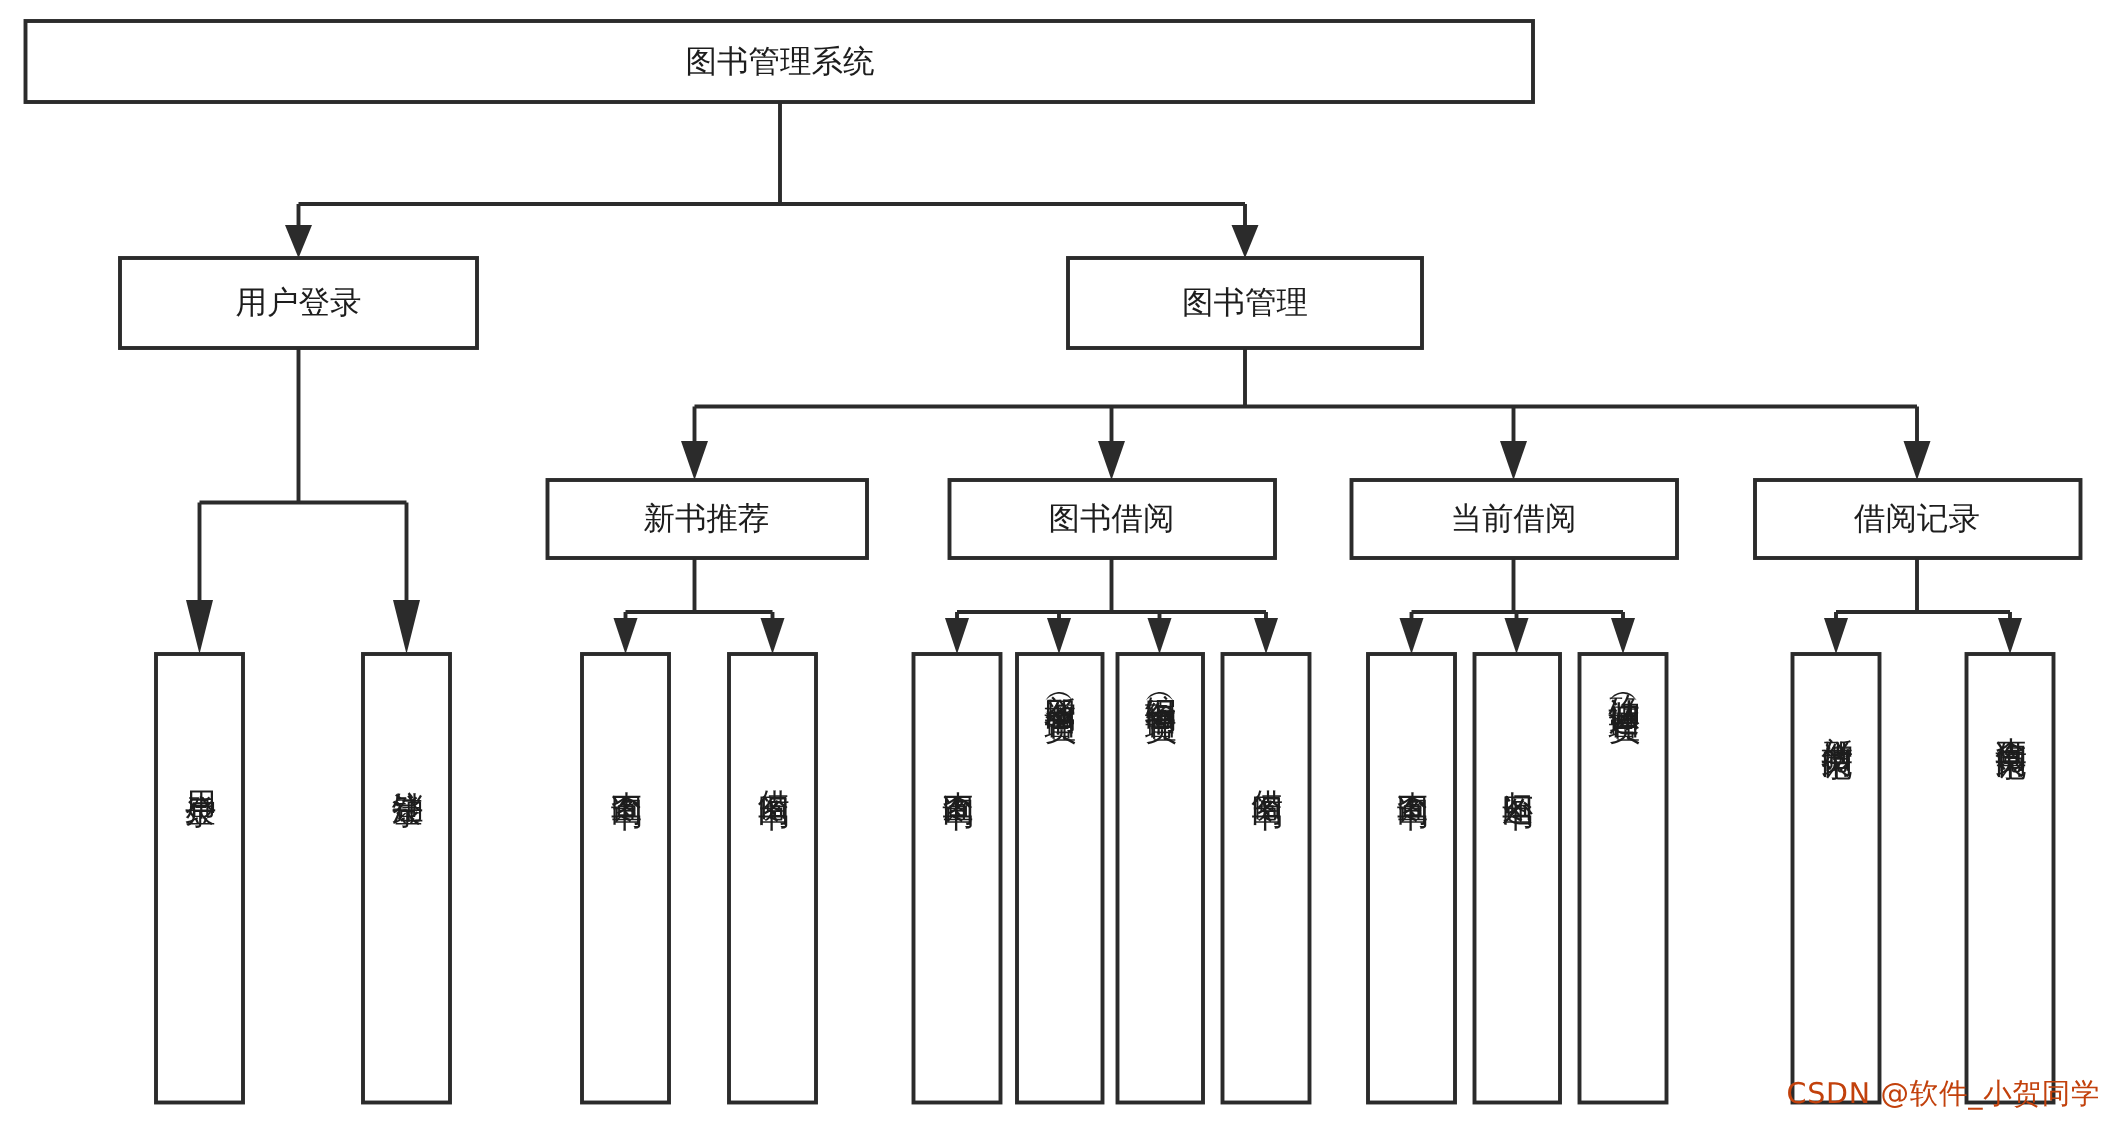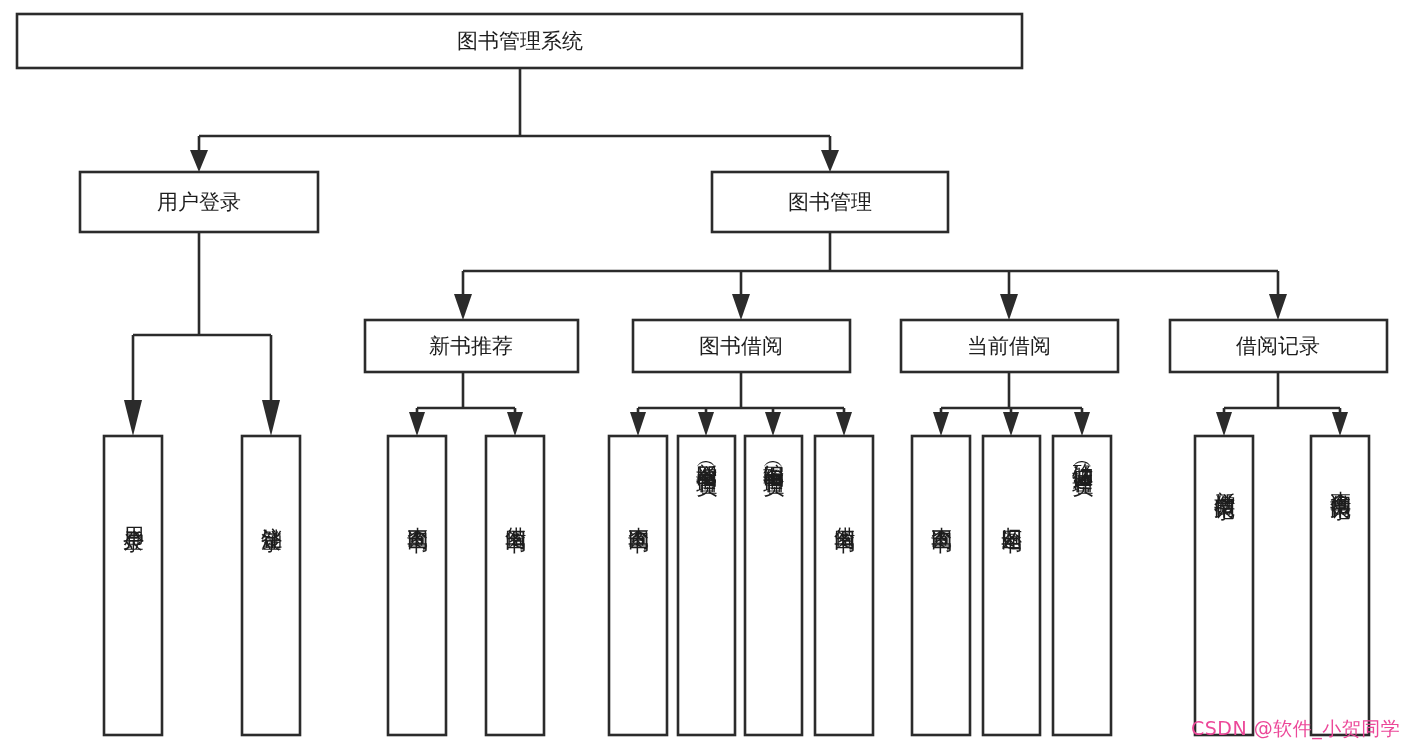--- a/index.html
+++ b/index.html
@@ -60,21 +60,21 @@
     color: #1d1d1d;
     text-align: center;
     white-space: nowrap;
     transform: translateX(-50%);
     pointer-events: none;
   }
   .watermark {
     position: absolute;
     font-family: "DejaVu Sans", "Liberation Sans", sans-serif;
     font-size: 19px;
-    color: #ec4899;
+    color: #c2410c;
     white-space: nowrap;
     letter-spacing: 0.5px;
   }
 </style>
 </head>
 <body>
 
 <div id="diagram-root">
 
   <svg class="canvas" viewBox="0 0 1405 747">

